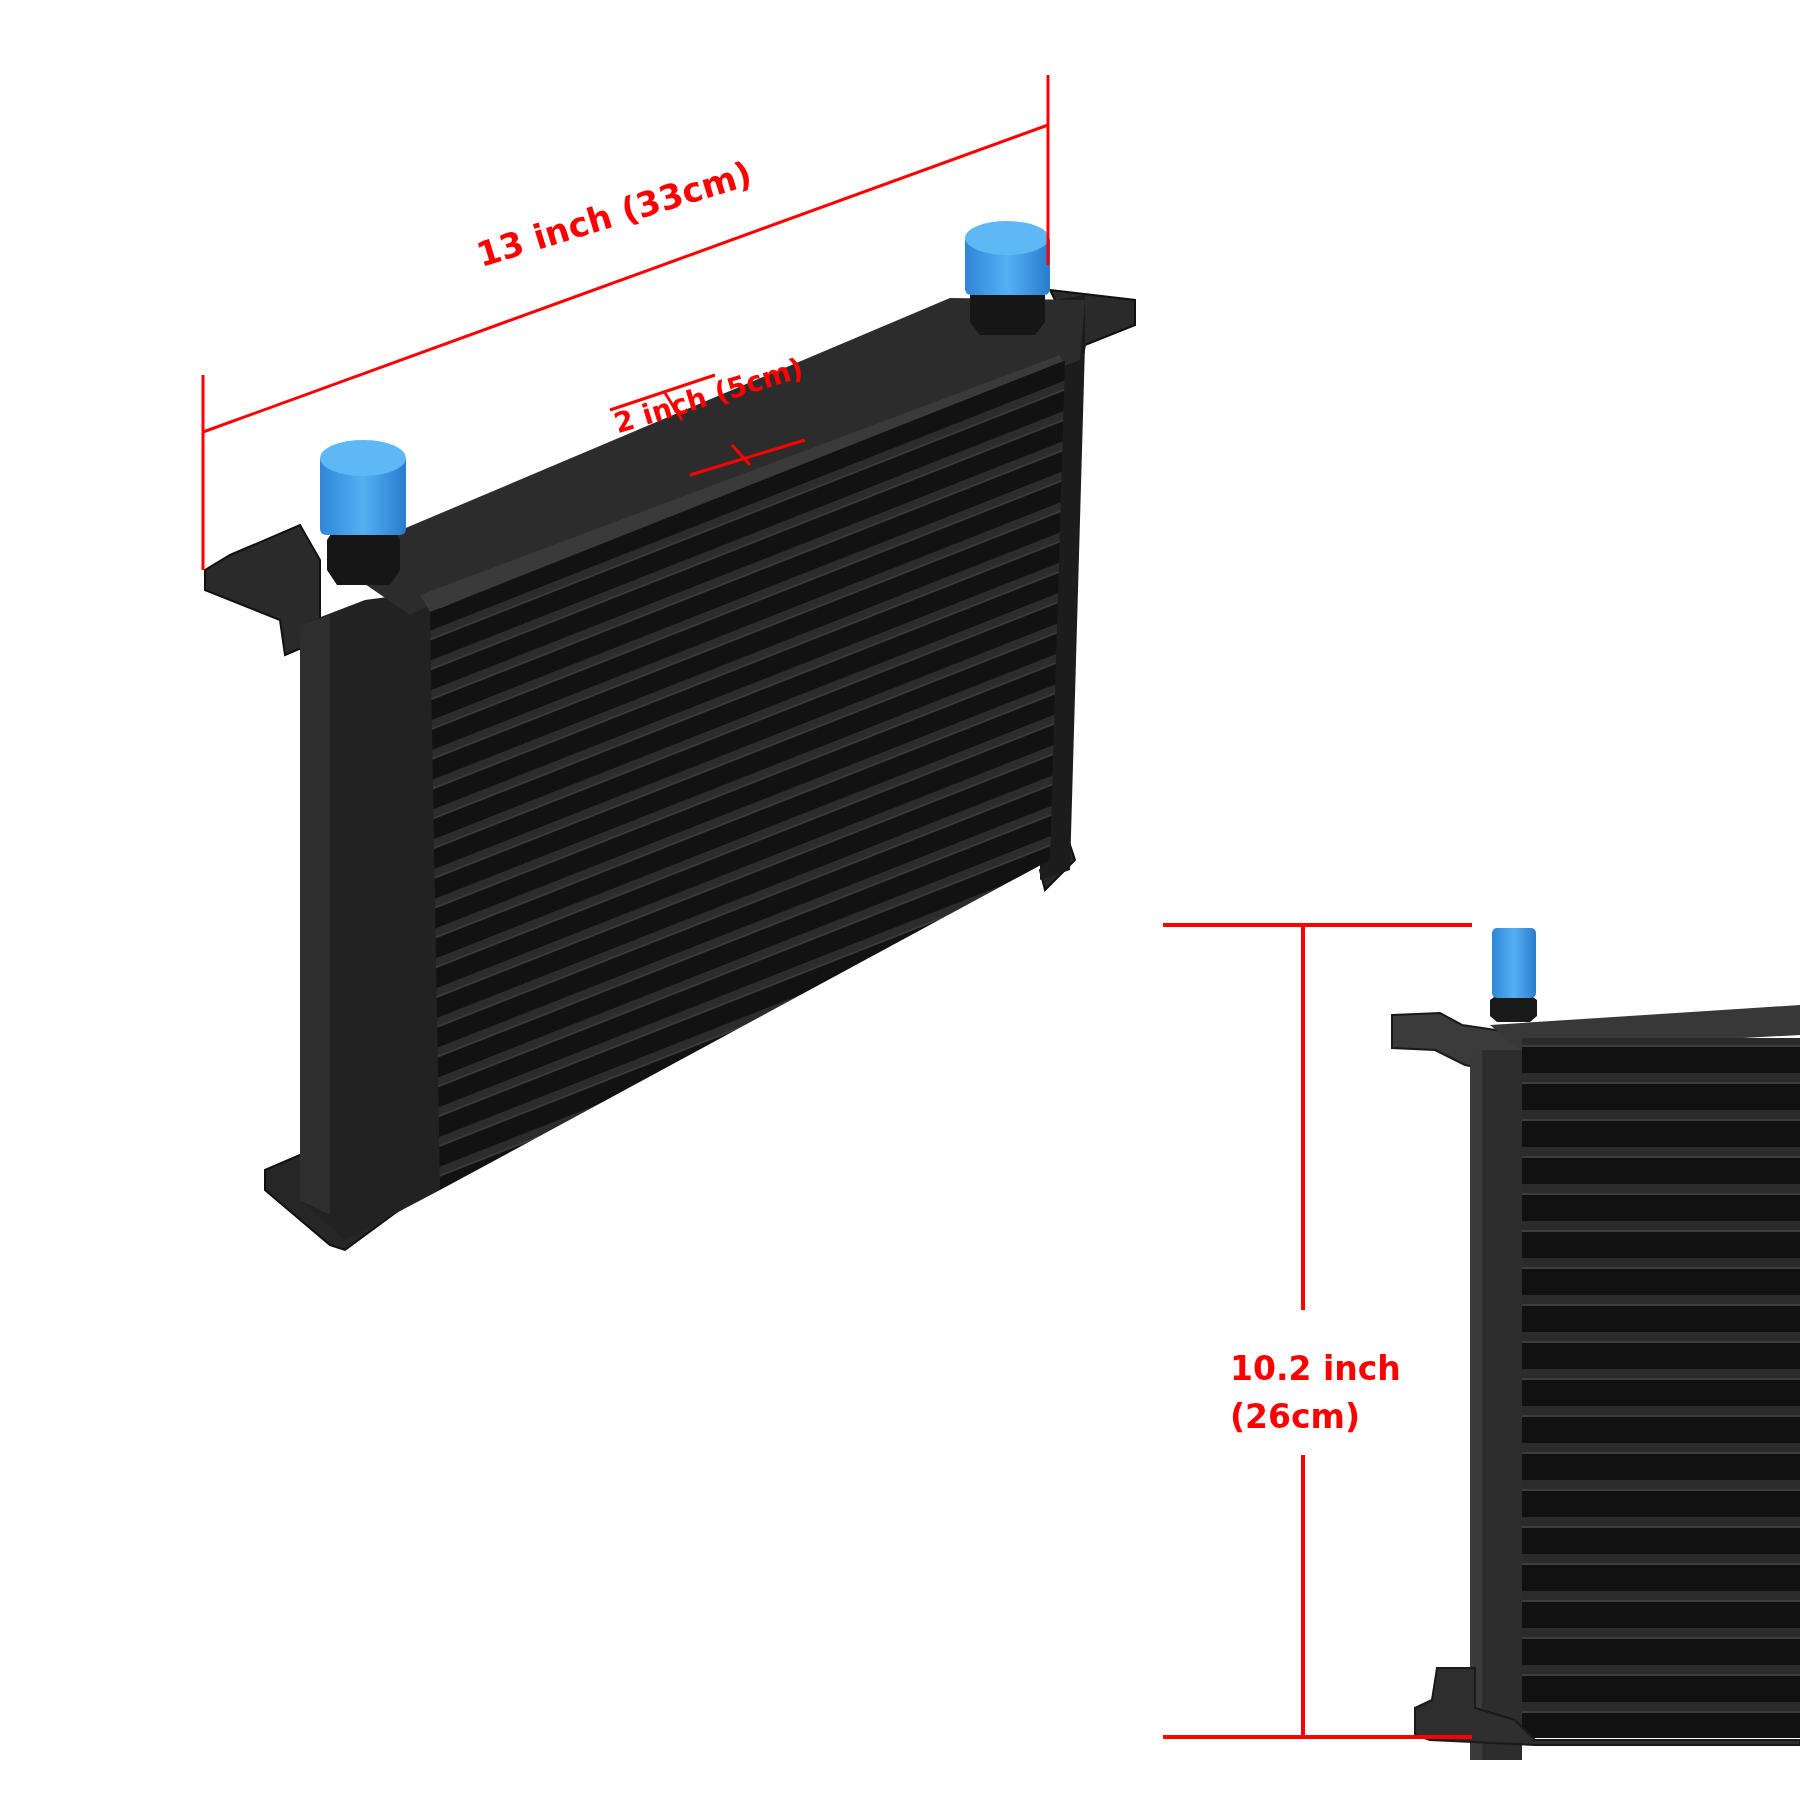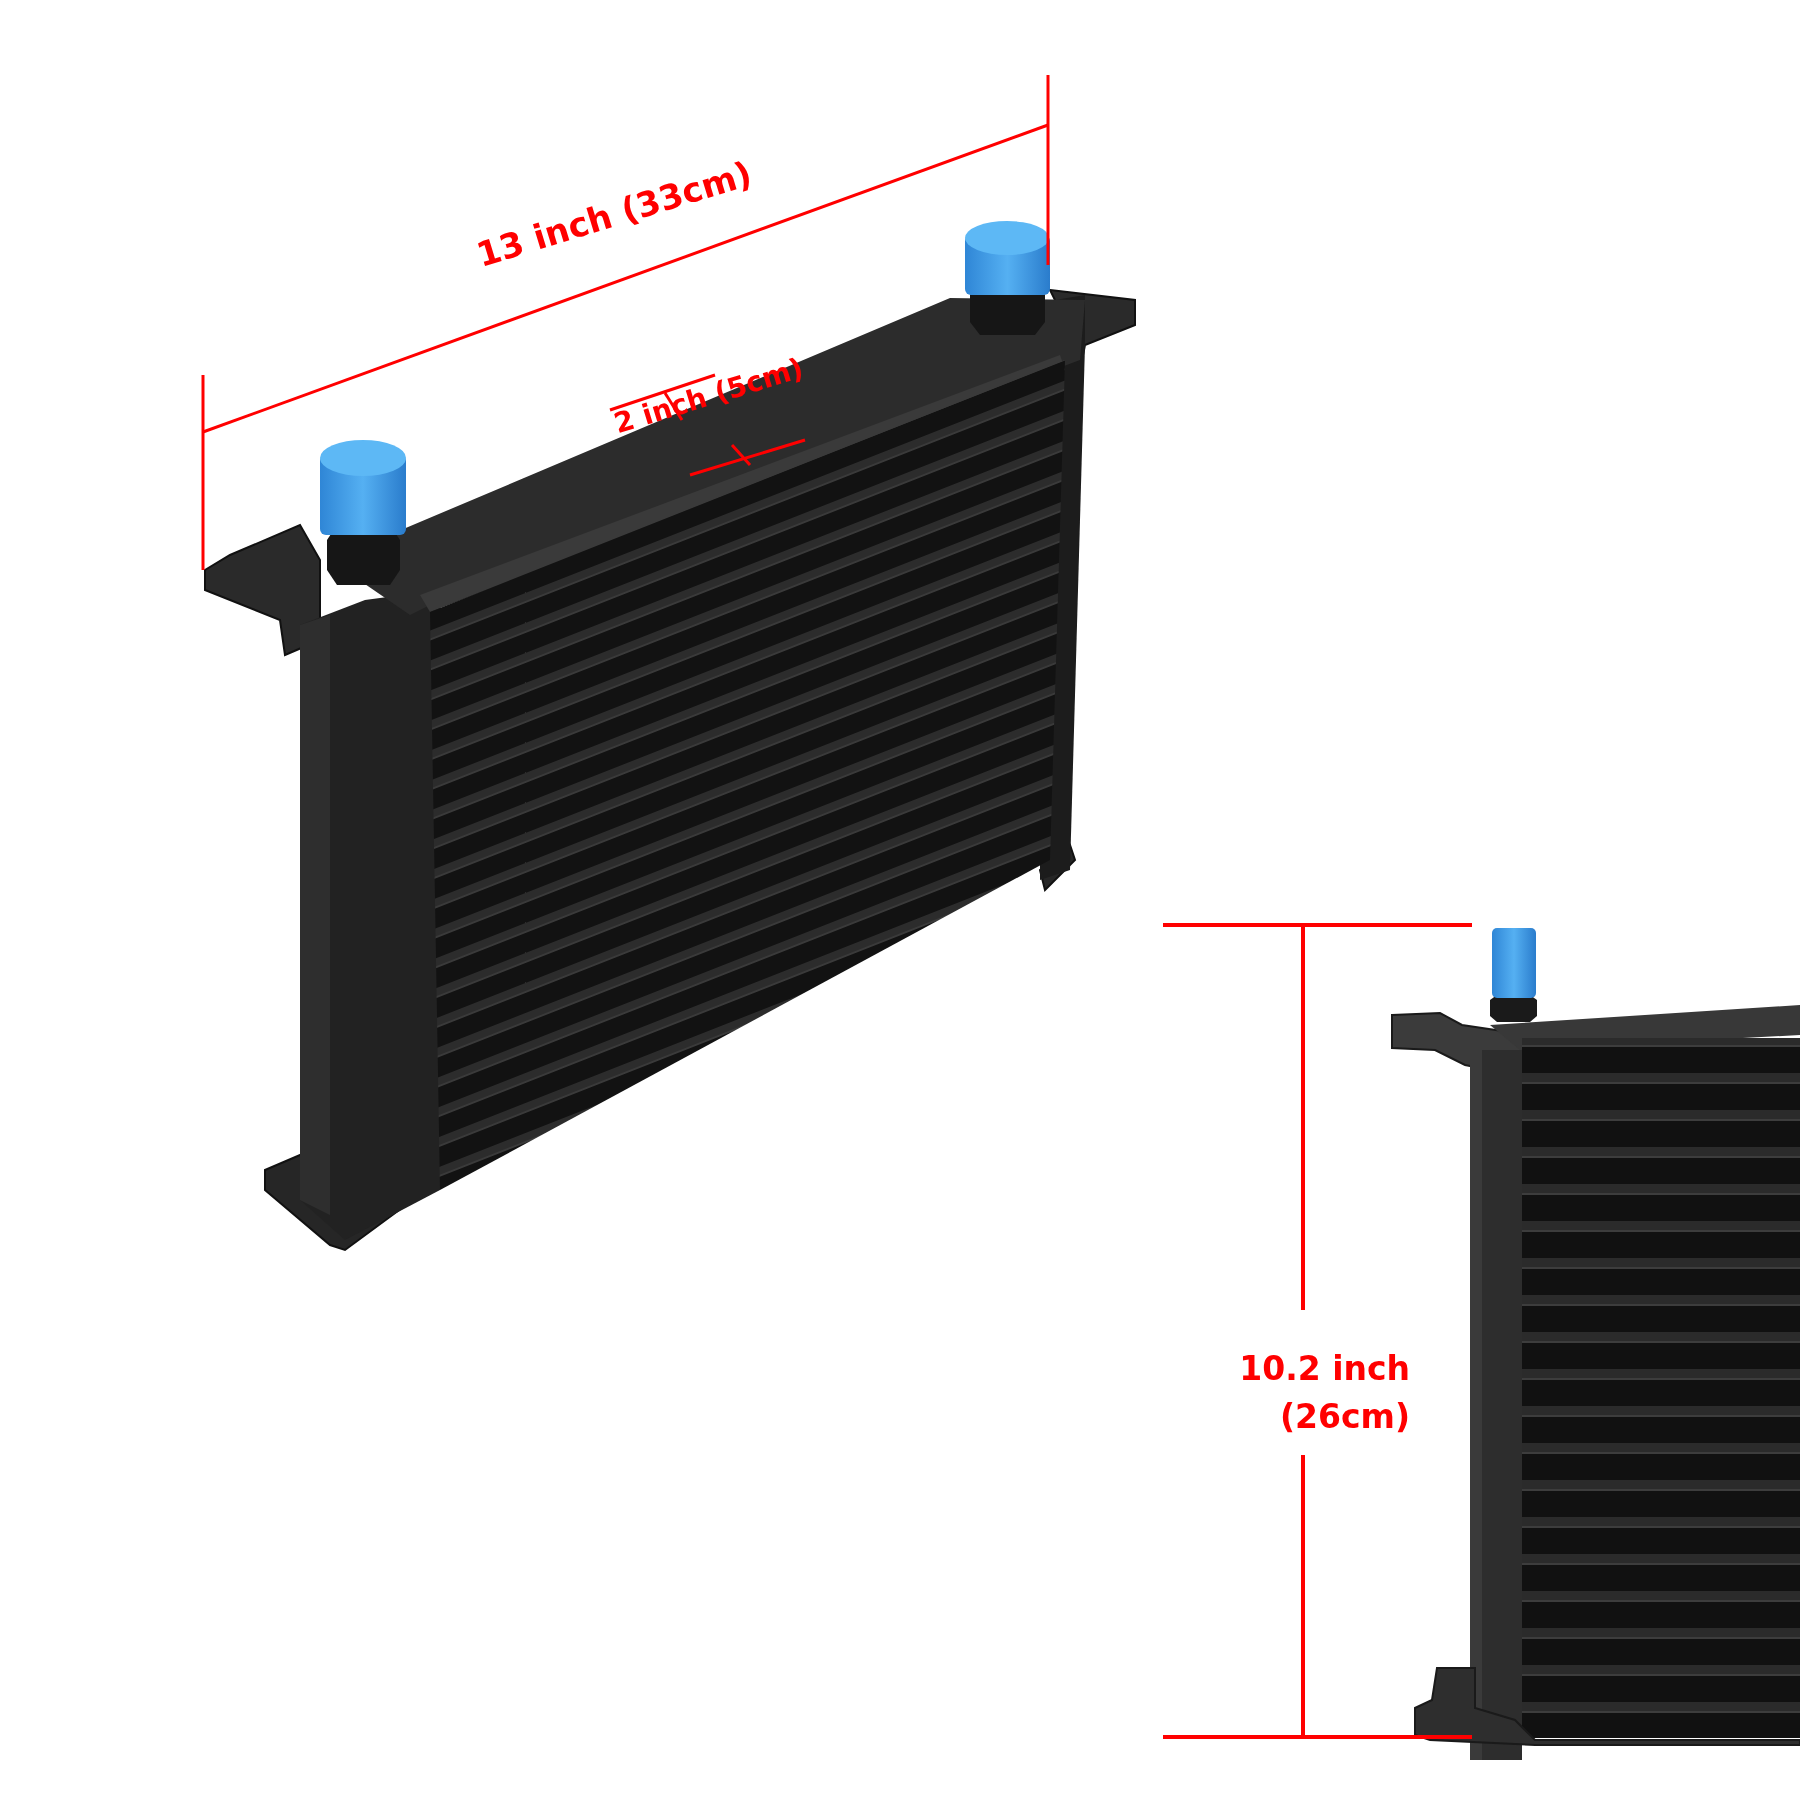--- a/index.html
+++ b/index.html
@@ -2,21 +2,21 @@
 <html><head>
 <meta charset="utf-8">
 <style>
   html, body { margin:0; padding:0; background:#ffffff; }
   body { width:1800px; height:1800px; position:relative; overflow:hidden; font-family:"DejaVu Sans", sans-serif; }
   .stage { position:absolute; left:0; top:0; width:1800px; height:1800px; }
   svg { position:absolute; left:0; top:0; }
   .label { position:absolute; color:#ff0000; font-weight:bold; white-space:nowrap; font-family:"DejaVu Sans", sans-serif; }
   .lbl-width { left:470px; top:238px; font-size:34px; transform:rotate(-17deg); transform-origin:left center; background:#fff; padding:0 8px; }
   .lbl-depth { left:615px; top:408px; font-size:28px; transform:rotate(-17deg); transform-origin:left center; }
-  .lbl-height { left:1230px; top:1345px; font-size:33px; text-align:right; width:180px; background:#fff; line-height:48px; }
+  .lbl-height { left:1230px; top:1345px; font-size:33px; text-align:left; width:180px; background:#fff; line-height:48px; }
   .lbl-height span { display:block; }
 </style>
 </head>
 <body>
 
 <div class="stage">
 
   <svg width="1800" height="1800" viewBox="0 0 1800 1800">
     <defs>
       <pattern id="fins" x="0" y="0" width="1800" height="30" patternUnits="userSpaceOnUse">

